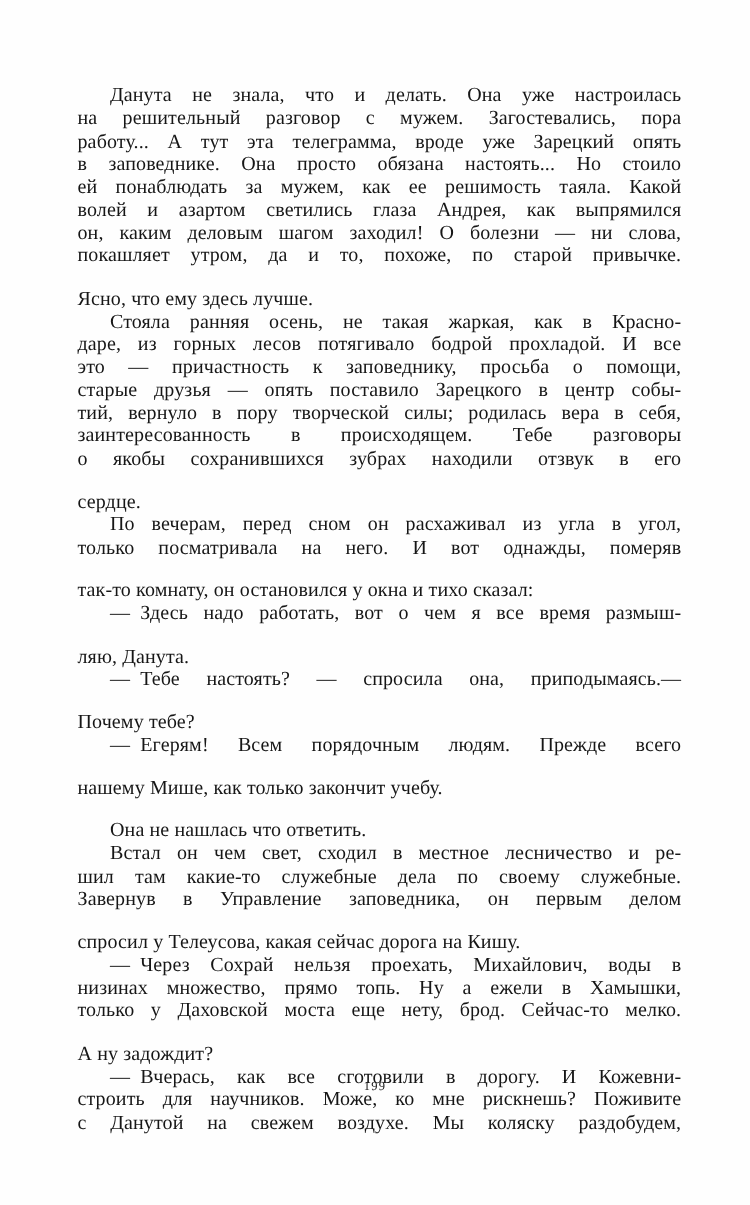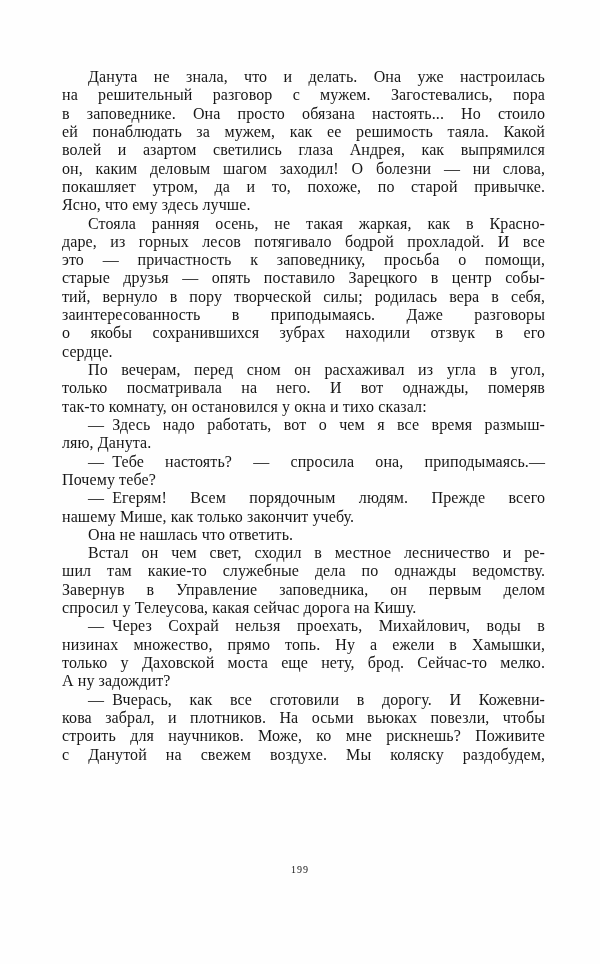--- a/index.html
+++ b/index.html
@@ -30,70 +30,71 @@
     text-align: justify;
     text-align-last: justify;
     text-justify: inter-word;
     white-space: nowrap;
   }
   .line.first {
     text-indent: 26px;
   }
   .line.para-end {
     text-align-last: left;
+    margin-top: 16px;
   }
   .page-number {
     position: absolute;
     top: 864px;
     left: 0;
     width: 100%;
     text-align: center;
     font-size: 10px;
     letter-spacing: 1px;
     color: #161616;
   }
 </style>
 </head>
 <body>
 
 <div class="page">
   <div class="text-block">
       <div class="line first">Данута не знала, что и делать. Она уже настроилась</div>
       <div class="line">на решительный разговор с мужем. Загостевались, пора</div>
+      <div class="line">работу... А тут эта телеграмма, вроде уже Зарецкий опять</div>
       <div class="line">в заповеднике. Она просто обязана настоять... Но стоило</div>
       <div class="line">ей понаблюдать за мужем, как ее решимость таяла. Какой</div>
       <div class="line">волей и азартом светились глаза Андрея, как выпрямился</div>
       <div class="line">он, каким деловым шагом заходил! О болезни — ни слова,</div>
       <div class="line">покашляет утром, да и то, похоже, по старой привычке.</div>
       <div class="line para-end">Ясно, что ему здесь лучше.</div>
       <div class="line first">Стояла ранняя осень, не такая жаркая, как в Красно-</div>
       <div class="line">даре, из горных лесов потягивало бодрой прохладой. И все</div>
       <div class="line">это — причастность к заповеднику, просьба о помощи,</div>
       <div class="line">старые друзья — опять поставило Зарецкого в центр собы-</div>
       <div class="line">тий, вернуло в пору творческой силы; родилась вера в себя,</div>
-      <div class="line">заинтересованность в приподымаясь. Даже разговоры</div>
+      <div class="line">заинтересованность в происходящем. Тебе разговоры</div>
       <div class="line">о якобы сохранившихся зубрах находили отзвук в его</div>
       <div class="line para-end">сердце.</div>
       <div class="line first">По вечерам, перед сном он расхаживал из угла в угол,</div>
       <div class="line">только посматривала на него. И вот однажды, померяв</div>
       <div class="line para-end">так-то комнату, он остановился у окна и тихо сказал:</div>
       <div class="line first">— Здесь надо работать, вот о чем я все время размыш-</div>
       <div class="line para-end">ляю, Данута.</div>
       <div class="line first">— Тебе настоять? — спросила она, приподымаясь.—</div>
       <div class="line para-end">Почему тебе?</div>
       <div class="line first">— Егерям! Всем порядочным людям. Прежде всего</div>
       <div class="line para-end">нашему Мише, как только закончит учебу.</div>
       <div class="line first para-end">Она не нашлась что ответить.</div>
       <div class="line first">Встал он чем свет, сходил в местное лесничество и ре-</div>
-      <div class="line">шил там какие-то служебные дела по однажды ведомству.</div>
+      <div class="line">шил там какие-то служебные дела по своему служебные.</div>
       <div class="line">Завернув в Управление заповедника, он первым делом</div>
       <div class="line para-end">спросил у Телеусова, какая сейчас дорога на Кишу.</div>
       <div class="line first">— Через Сохрай нельзя проехать, Михайлович, воды в</div>
       <div class="line">низинах множество, прямо топь. Ну а ежели в Хамышки,</div>
       <div class="line">только у Даховской моста еще нету, брод. Сейчас-то мелко.</div>
       <div class="line para-end">А ну задождит?</div>
       <div class="line first">— Вчерась, как все сготовили в дорогу. И Кожевни-</div>
-      <div class="line">кова забрал, и плотников. На осьми вьюках повезли, чтобы</div>
       <div class="line">строить для научников. Може, ко мне рискнешь? Поживите</div>
       <div class="line">с Данутой на свежем воздухе. Мы коляску раздобудем,</div>
     </div>
   <div class="page-number">199</div>
 </div>
 
 </body></html>

